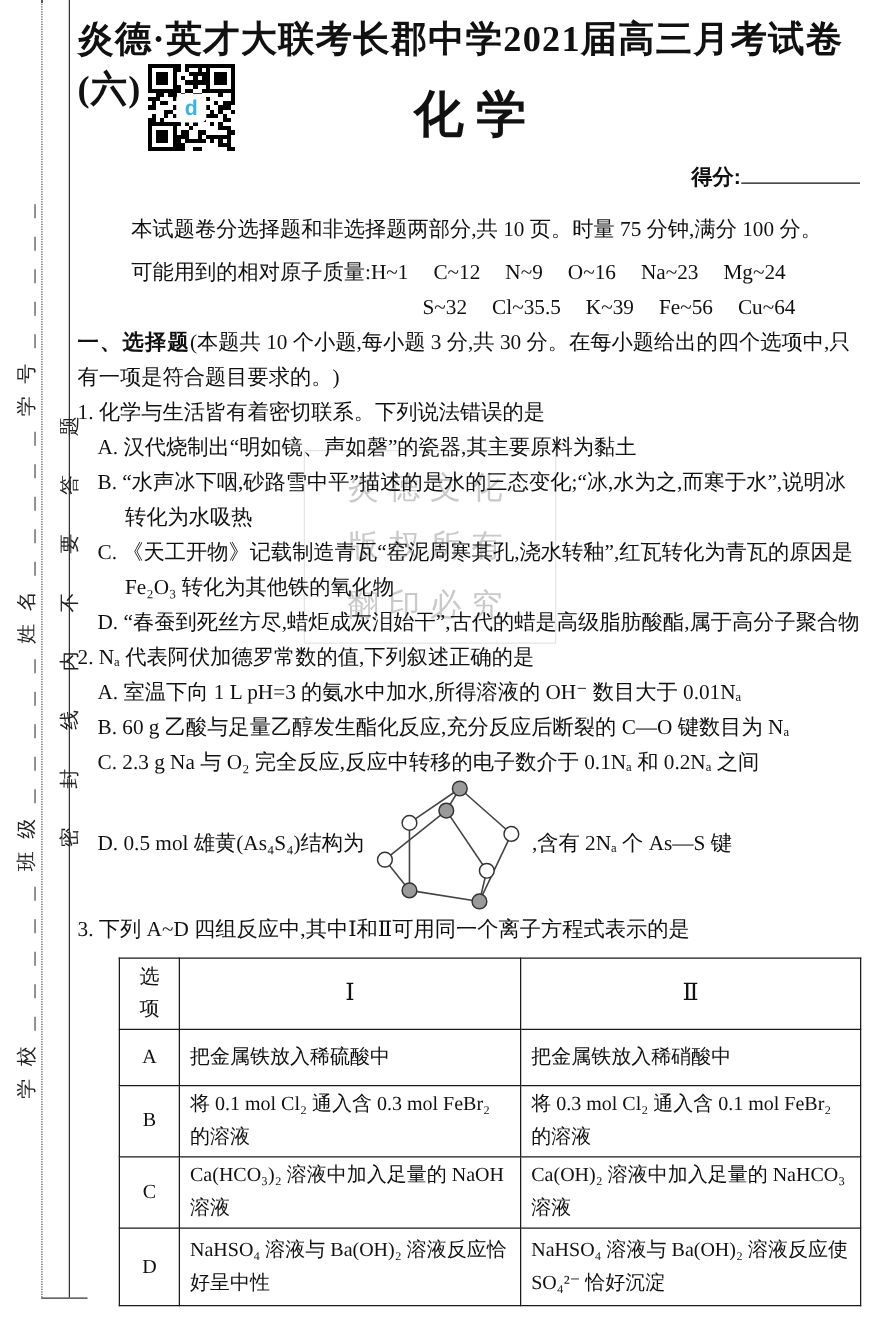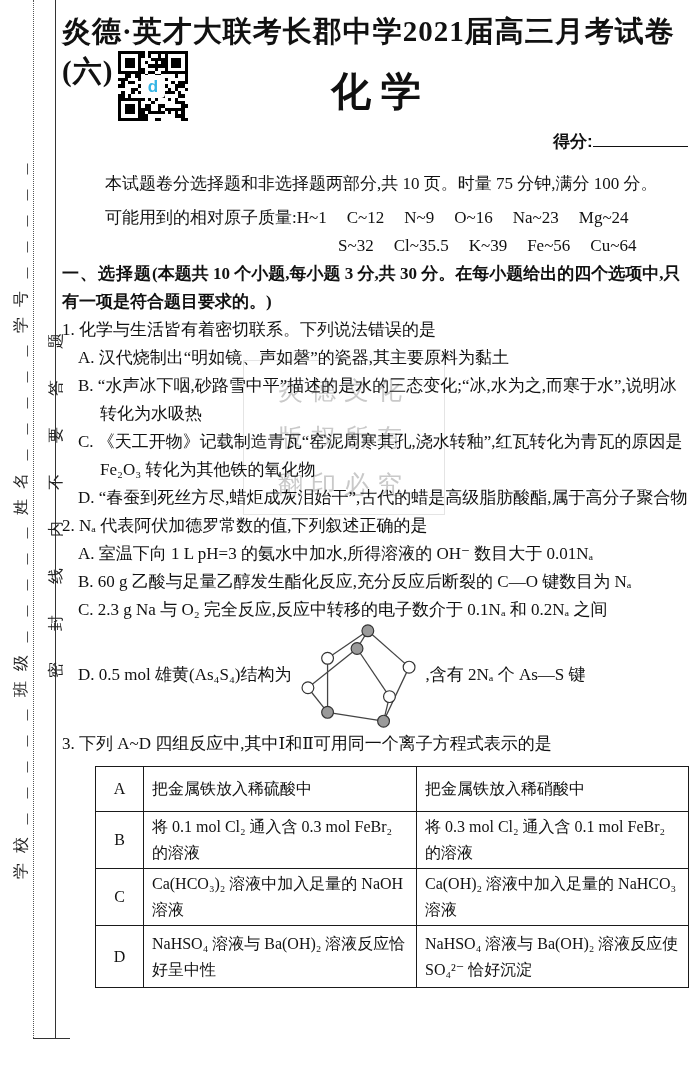--- a/index.html
+++ b/index.html
@@ -49,21 +49,21 @@
     font-family:"Liberation Sans","DejaVu Sans",sans-serif; font-weight:bold; font-size:17px;}
   .score-blank{display:inline-block; width:95px; height:15px; border-bottom:1.5px solid #111;}
   
   .content{position:absolute; left:62px; top:170px; width:628px; z-index:1;
     font-size:17px; line-height:28px;}
   .content p{margin:0;}
   .indent2{text-indent:43px;}
   .masses{margin-top:6px;}
   .mass{margin-right:20px;}
   .masses-row2{margin-left:233px;}
-  .sec-head{margin-top:8px;font-weight:bold;}
+  .sec-head{margin-top:8px;}
   .sec-head b{font-family:"Liberation Sans","DejaVu Sans",sans-serif; letter-spacing:1px;}
   .opt{padding-left:38px; text-indent:-22px;}
   .optd{padding-left:16px; display:flex; align-items:center; margin-top:-4px;}
   .optd .molecule{flex:0 0 auto; margin:0 2px;}
   
   .q3table{margin:8px 0 0 33px; border-collapse:collapse; table-layout:fixed; width:593px;
     font-size:16px; line-height:26px;}
   .q3table td,.q3table th{border:1.4px solid #1a1a1a; padding:2px 8px; vertical-align:middle;
     font-weight:normal; overflow:hidden;}
   .q3table th{text-align:center;}
@@ -305,20 +305,25 @@
     </div>
 
     <p>3. 下列 A~D 四组反应中,其中Ⅰ和Ⅱ可用同一个离子方程式表示的是</p>
     <table class="q3table">
       <colgroup>
           <col class="col-opt">
           <col class="col-i">
           <col class="col-ii">
         </colgroup>
       <tbody>
+          <tr class="r-head">
+        <th>选项</th>
+        <th class="roman">Ⅰ</th>
+        <th class="roman">Ⅱ</th>
+      </tr>
       <tr class="r-a">
         <td class="cell-center">A</td>
         <td>把金属铁放入稀硫酸中</td>
         <td>把金属铁放入稀硝酸中</td>
       </tr>
       <tr class="r-b">
         <td class="cell-center">B</td>
         <td>将 0.1 mol Cl₂ 通入含 0.3 mol FeBr₂ 的溶液</td>
         <td>将 0.3 mol Cl₂ 通入含 0.1 mol FeBr₂ 的溶液</td>
       </tr>

